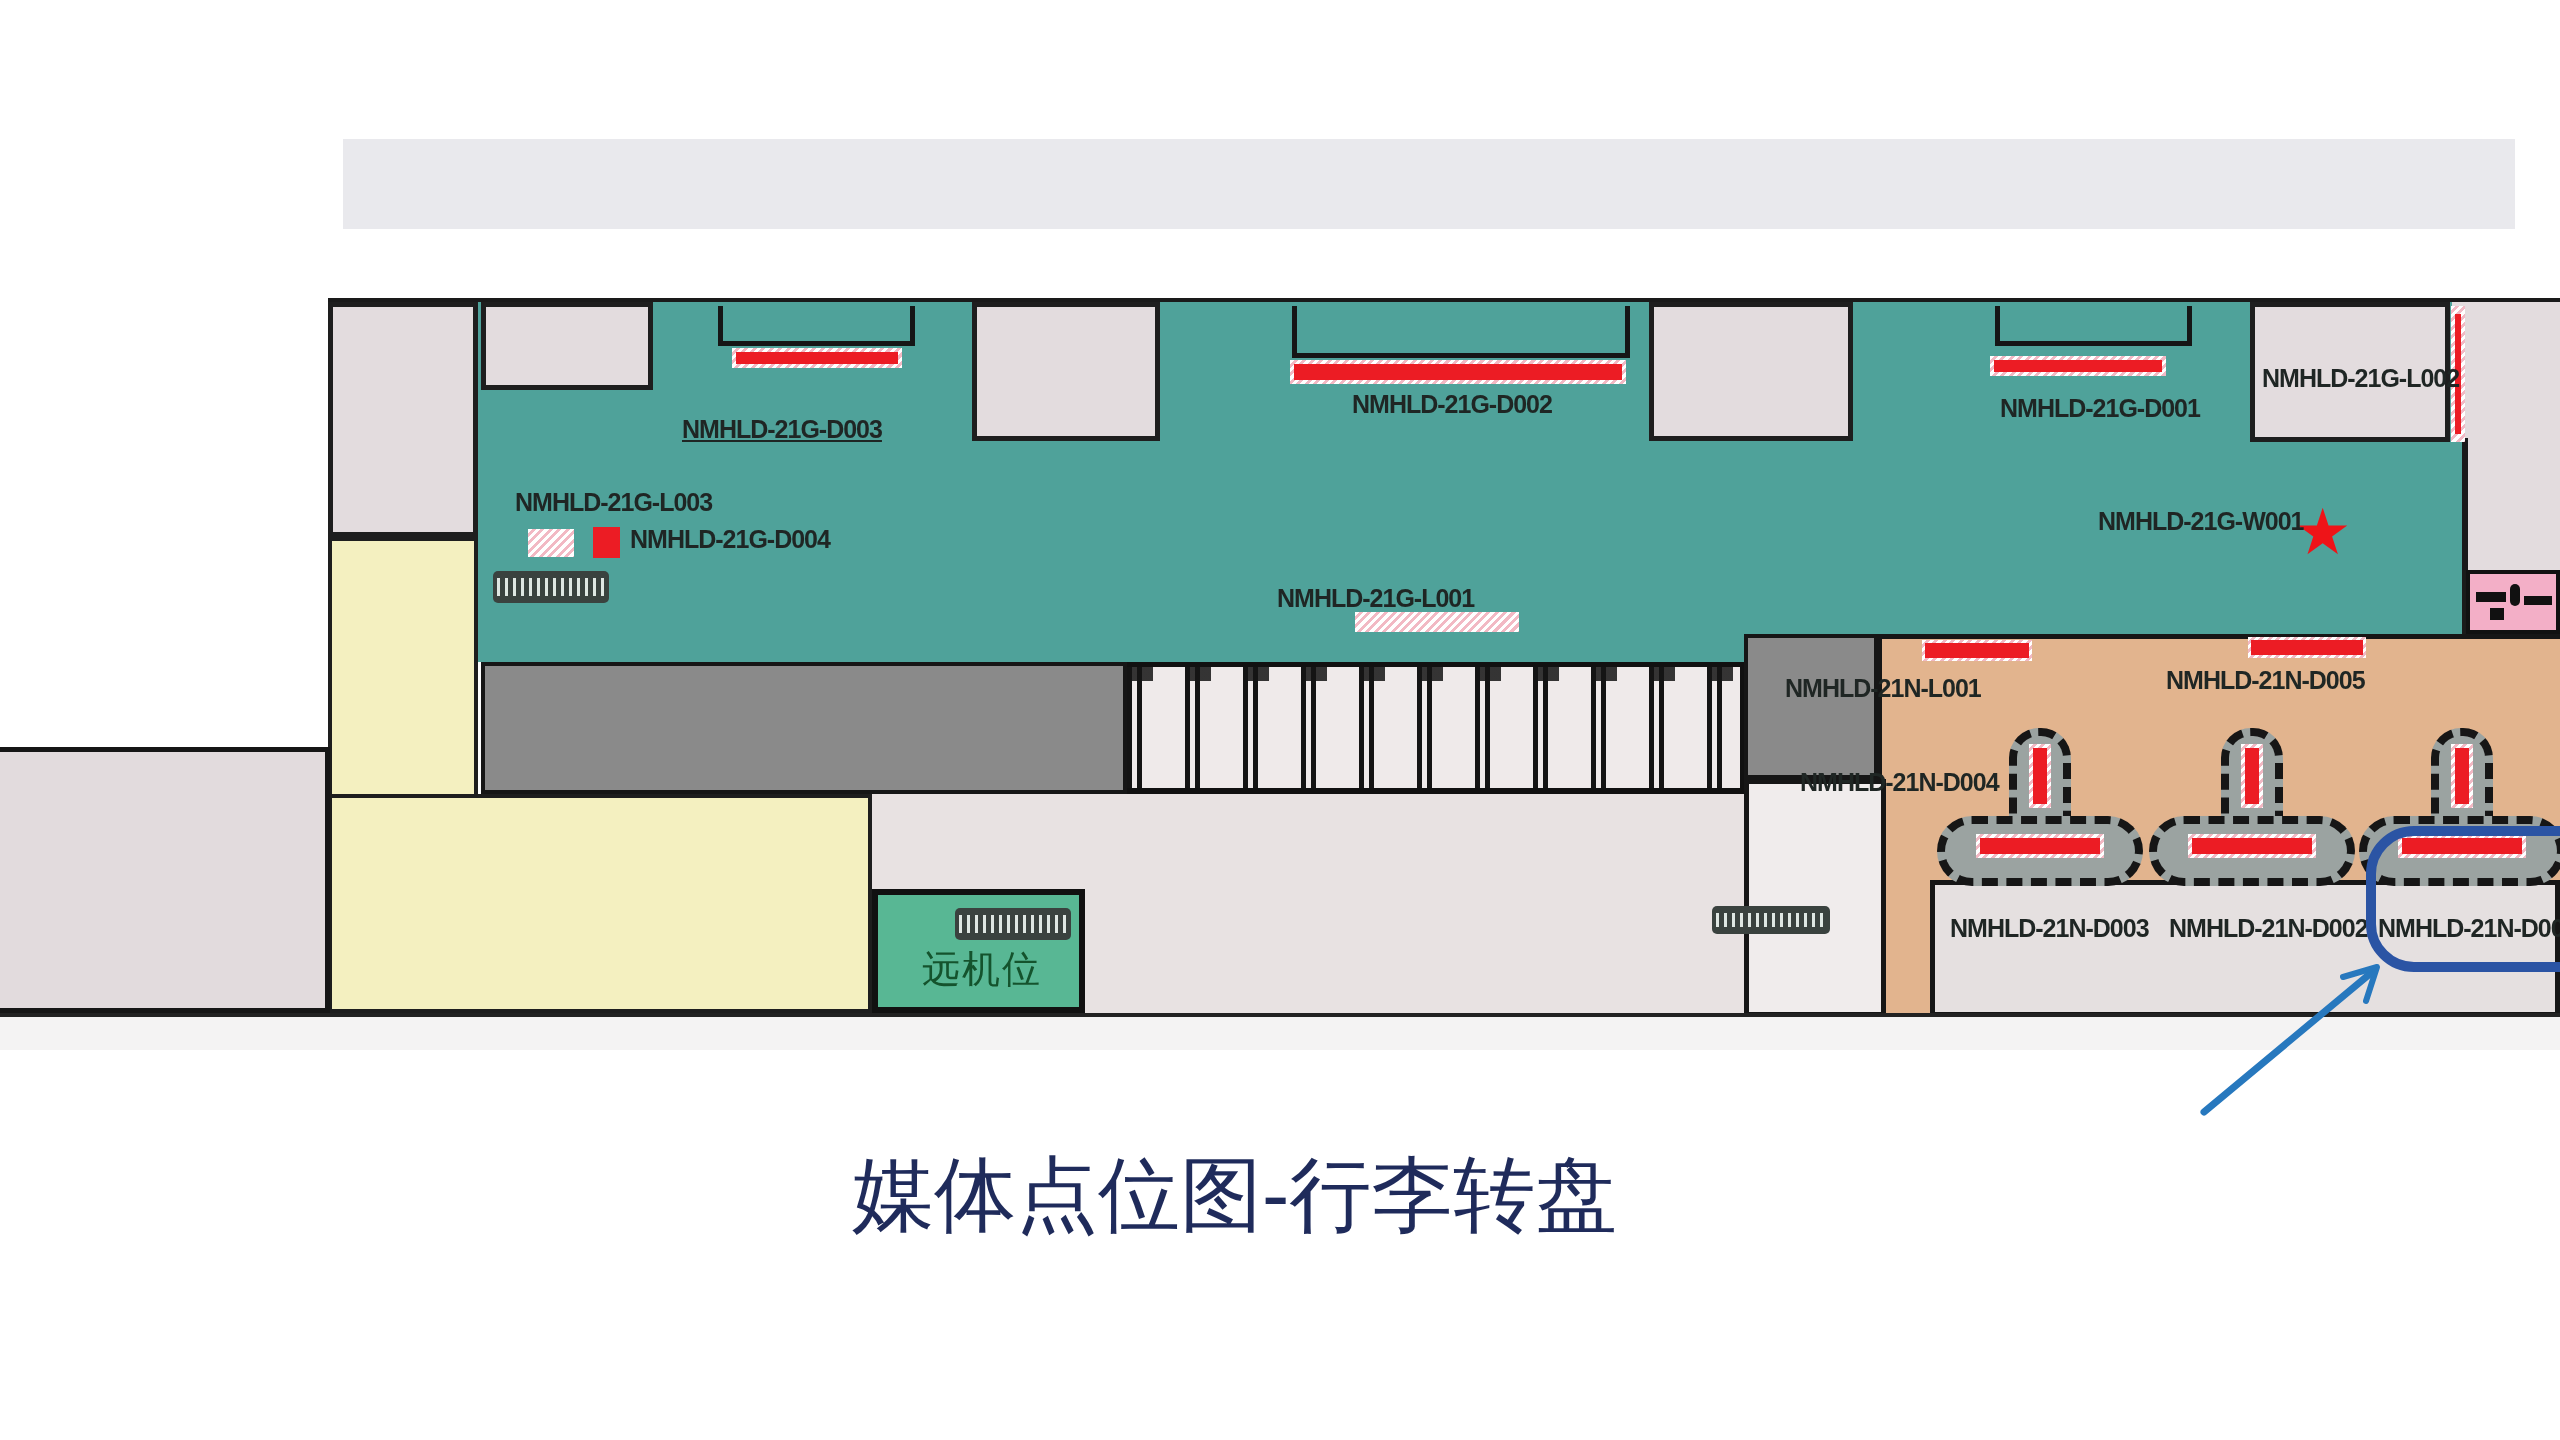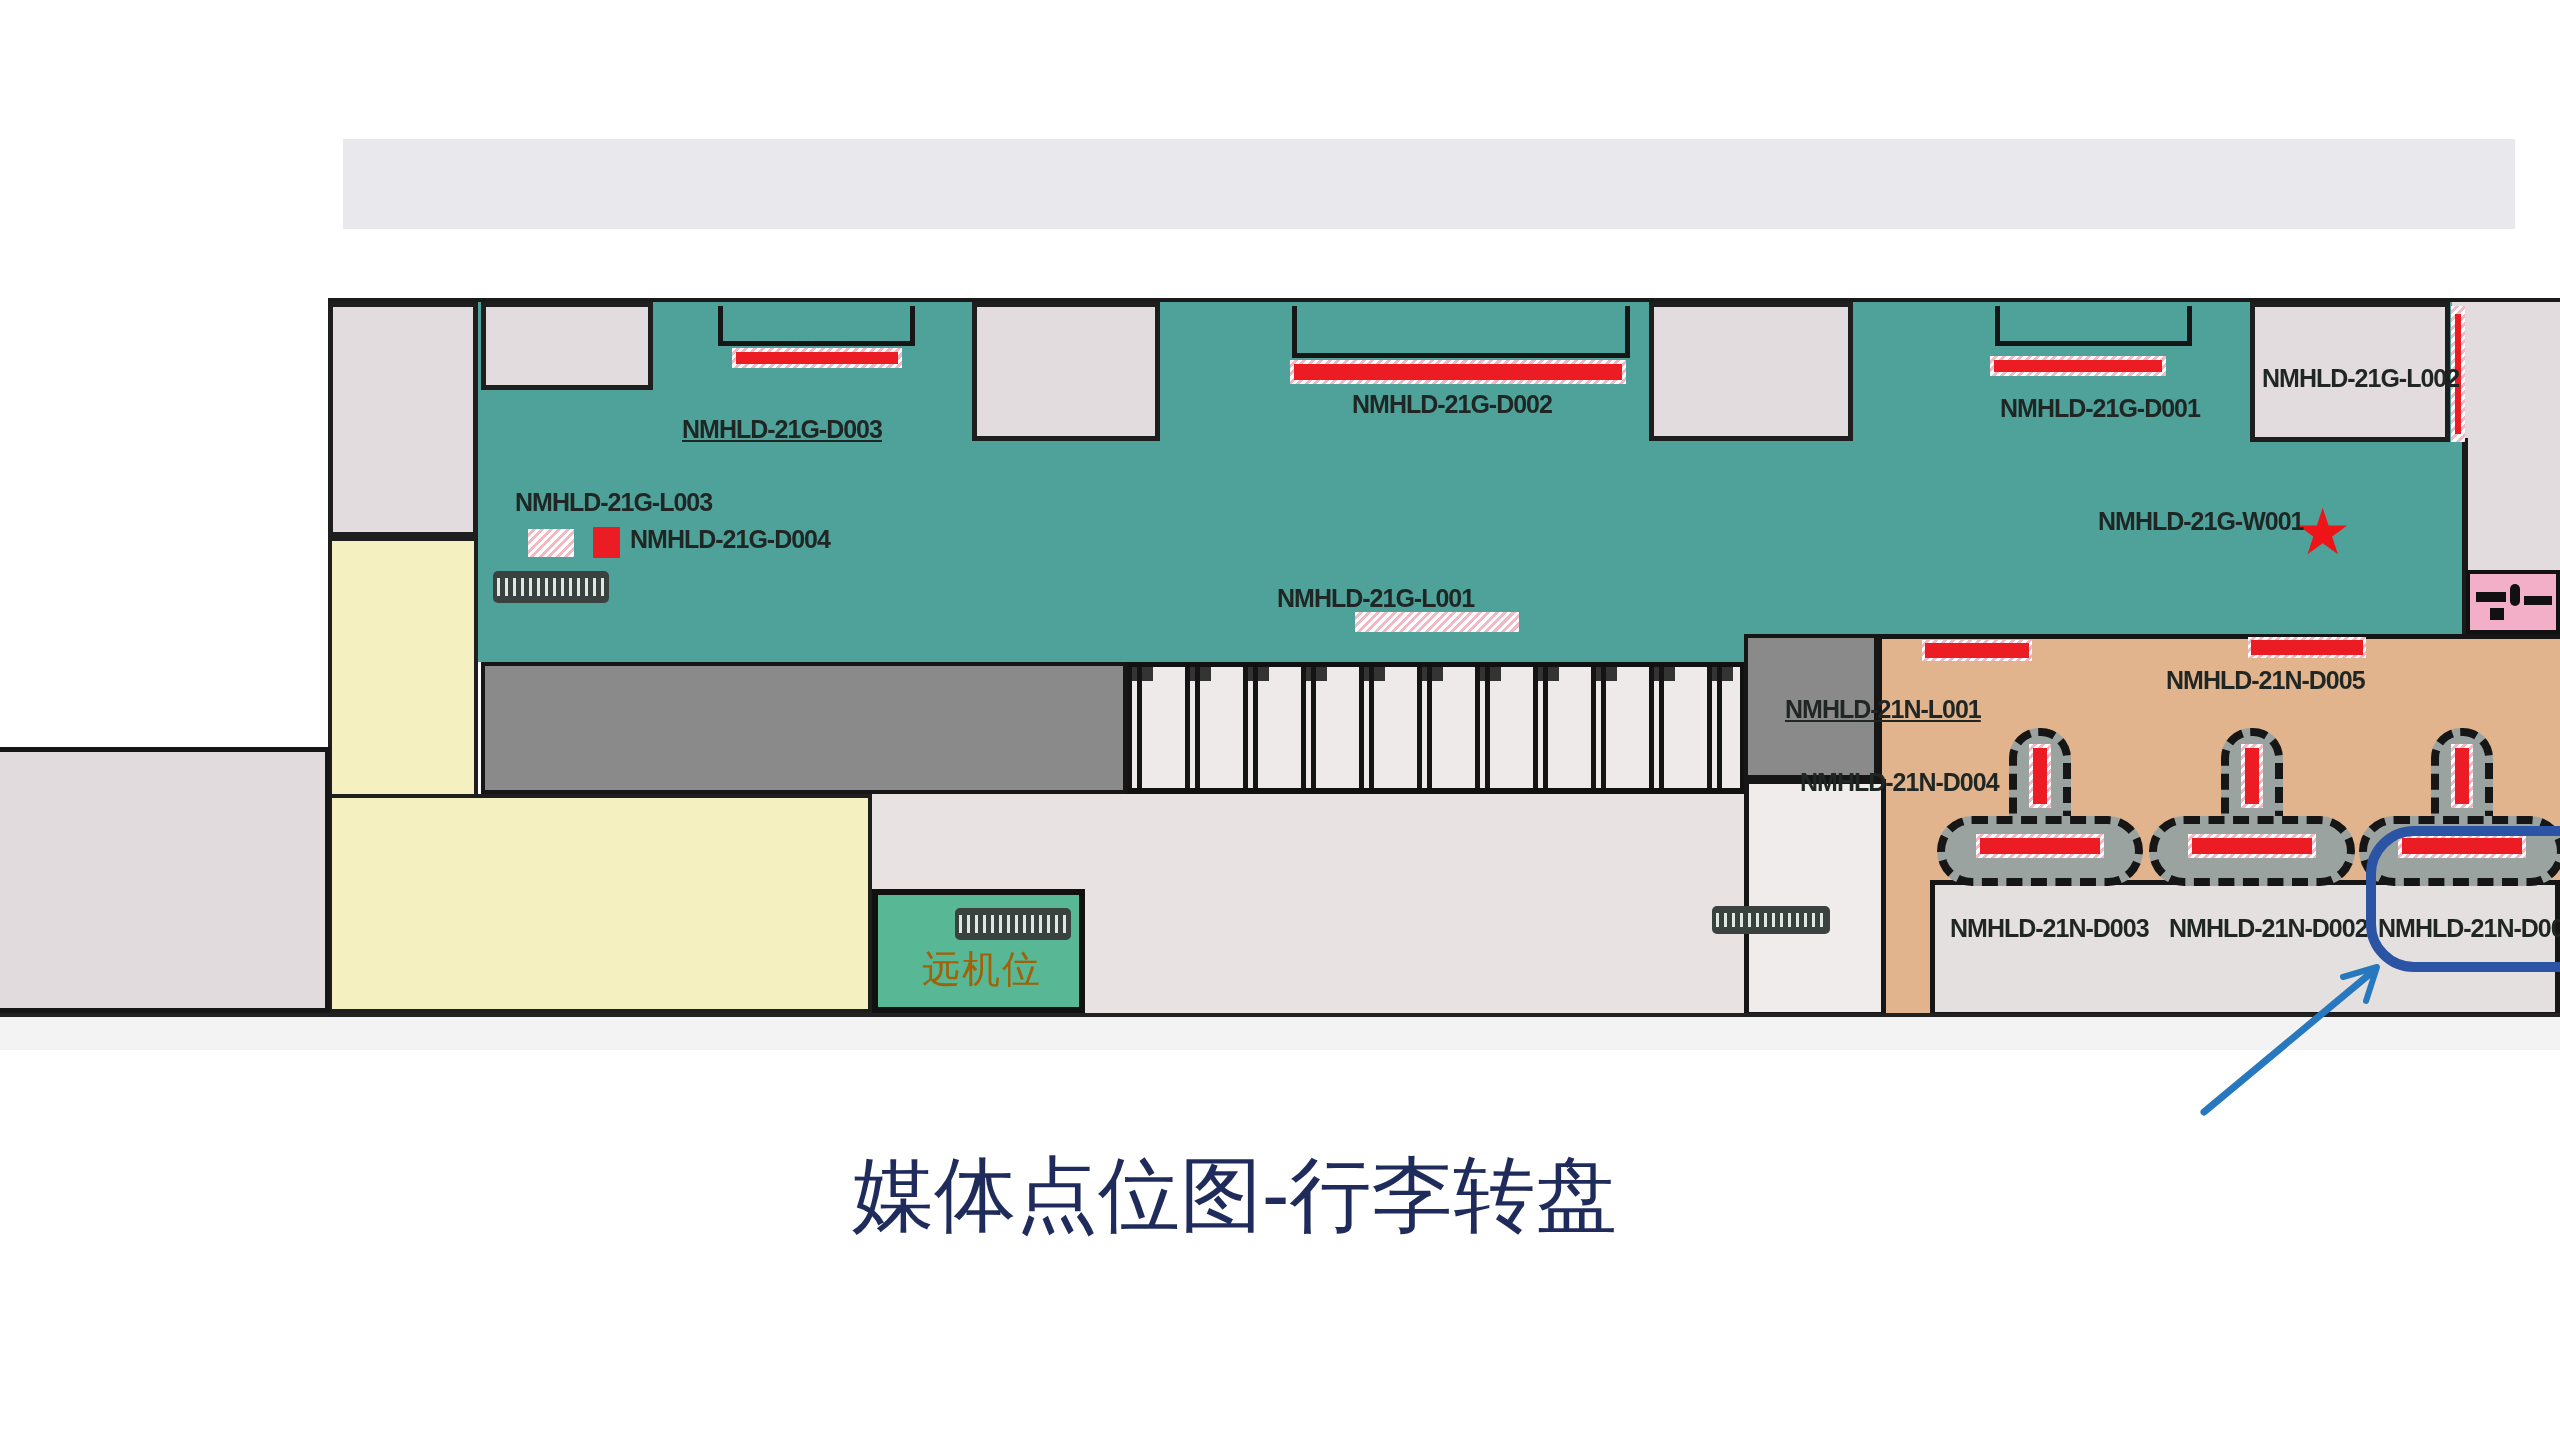--- a/index.html
+++ b/index.html
@@ -39,21 +39,21 @@
   
   .carousel{width:210px;height:250px;}
   .carousel>div{position:absolute;}
   .c-stem{left:74px;top:0;width:62px;height:98px;background:#9BA3A1;border:8px dashed #161616;border-radius:30px 30px 6px 6px;}
   .c-base{left:2px;top:88px;width:206px;height:70px;background:#9BA3A1;border:8px dashed #161616;border-radius:36px;}
   
   .recess{position:absolute;border:5px solid #161616;border-top:none;background:#4FA29A;}
   
   .lbl{position:absolute;font-weight:bold;font-size:25px;line-height:1;letter-spacing:-1px;
        color:#1F2624;white-space:nowrap;}
-  .cn{position:absolute;font-size:38px;line-height:1;color:#a16207;white-space:nowrap;letter-spacing:2px;}
+  .cn{position:absolute;font-size:38px;line-height:1;color:#14532d;white-space:nowrap;letter-spacing:2px;}
   .title{position:absolute;font-size:82px;line-height:1.1;color:#1F2B5B;white-space:nowrap;font-weight:500;}
   
   .bluerect{position:absolute;border:10px solid #2B54A4;border-radius:48px;background:transparent;}
   svg.anno{position:absolute;left:0;top:0;pointer-events:none;}
   .furn{position:absolute;background:#111;}
 </style>
 </head>
 <body>
 
 <div class="abs band" style="left:343px;top:139px;width:2172px;height:90px;"></div>
@@ -166,21 +166,21 @@
 </div>
 
 <div class="lbl" style="left:682px;top:417px;text-decoration:underline;">NMHLD-21G-D003</div>
 <div class="lbl" style="left:515px;top:490px;">NMHLD-21G-L003</div>
 <div class="lbl" style="left:630px;top:527px;">NMHLD-21G-D004</div>
 <div class="lbl" style="left:1352px;top:392px;">NMHLD-21G-D002</div>
 <div class="lbl" style="left:1277px;top:578px;margin-top:8px;">NMHLD-21G-L001</div>
 <div class="lbl" style="left:2000px;top:396px;">NMHLD-21G-D001</div>
 <div class="lbl" style="left:2262px;top:366px;">NMHLD-21G-L002</div>
 <div class="lbl" style="left:2098px;top:509px;text-align:right;">NMHLD-21G-W001</div>
-<div class="lbl" style="left:1785px;top:697px;text-decoration:underline;">NMHLD-21N-L001</div>
+<div class="lbl" style="left:1785px;top:676px;">NMHLD-21N-L001</div>
 <div class="lbl" style="left:2166px;top:668px;">NMHLD-21N-D005</div>
 <div class="lbl" style="left:1800px;top:770px;">NMHLD-21N-D004</div>
 <div class="lbl" style="left:1950px;top:916px;">NMHLD-21N-D003</div>
 <div class="lbl" style="left:2169px;top:916px;">NMHLD-21N-D002</div>
 <div class="lbl" style="left:2378px;top:916px;">NMHLD-21N-D001</div>
 
 <div class="cn" style="left:922px;top:950px;">远机位</div>
 
 <div class="bluerect" style="left:2366px;top:826px;width:300px;height:146px;"></div>
 <svg class="anno" width="2560" height="1440" viewBox="0 0 2560 1440">

